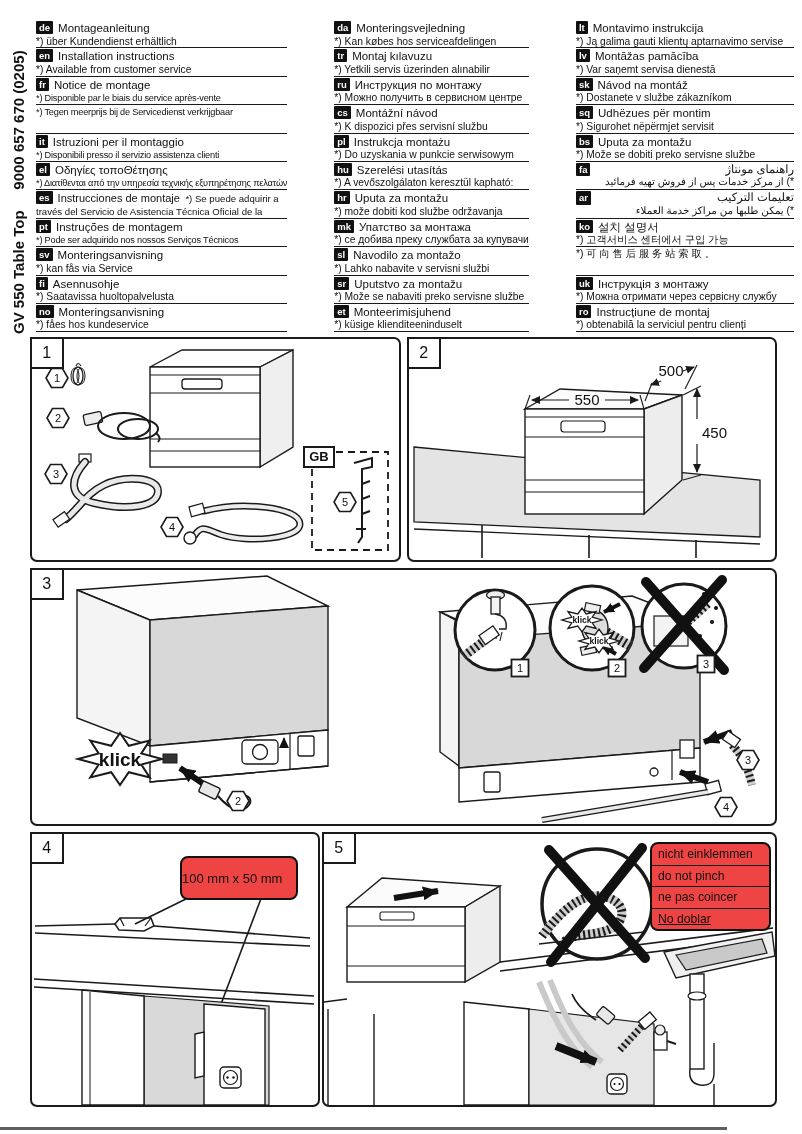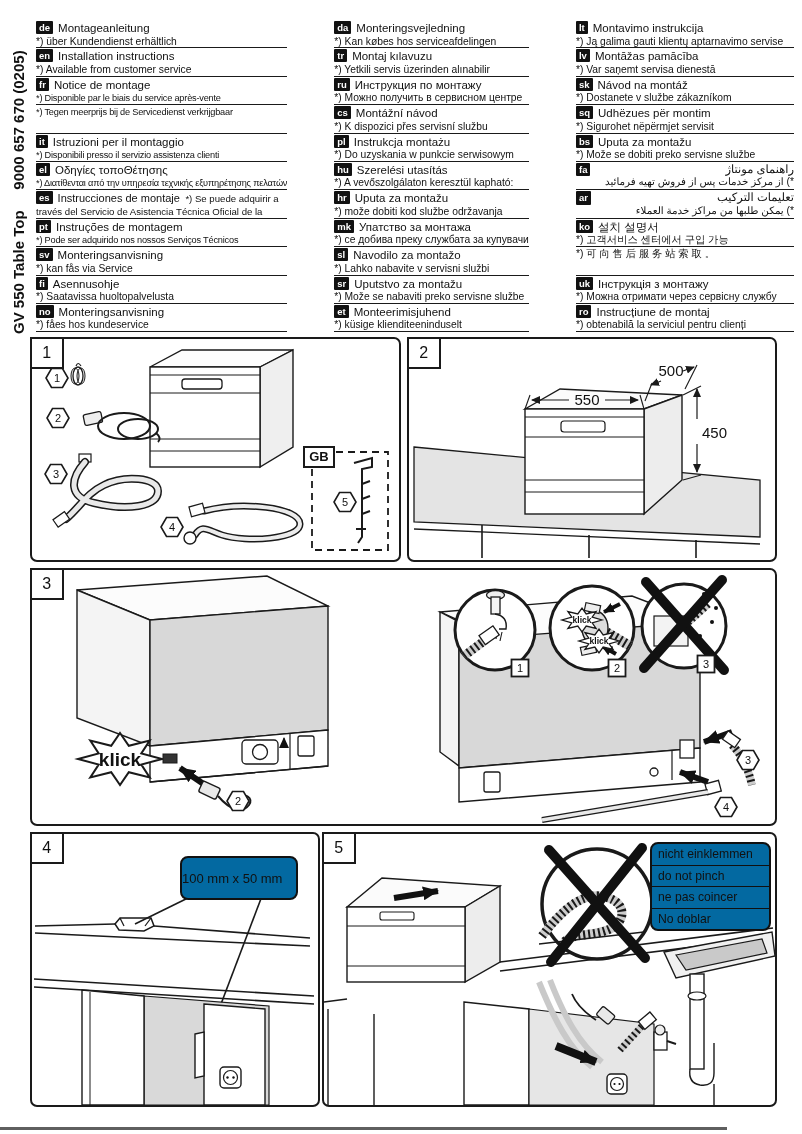--- a/index.html
+++ b/index.html
@@ -21,25 +21,25 @@
   .lang-entry.rtl .lang-title{flex:1;text-align:right;direction:rtl;}
   .lang-entry.rtl .lang-note{text-align:right;direction:rtl;}
   .lang-entry.flow{white-space:normal;font-size:10.3px;line-height:13px;}
   .lang-entry.flow .flow-title{font-size:11px;text-align:right;}
   .lang-entry.flow .flow-note{font-size:9.6px;}
   
   .panel{position:absolute;border:2.2px solid #1a1a1a;border-radius:7px;background:#fff;}
   .pnum{position:absolute;left:-2.2px;top:-2.2px;width:30px;height:28px;border:2.2px solid #1a1a1a;background:#fff;font-size:16px;display:flex;align-items:center;justify-content:center;z-index:5;}
   .panel svg{position:absolute;left:0;top:0;}
   
-  .callout-box{position:absolute;border:2.4px solid #111;border-radius:8px;background:#0369a1;z-index:4;}
+  .callout-box{position:absolute;border:2.4px solid #111;border-radius:8px;background:#ef4444;z-index:4;}
   .cutout-label{display:flex;align-items:center;justify-content:flex-start;font-size:13px;}
   .warnbox{font-size:12.2px;}
   .warnbox .wrow{padding:2px 6px;border-bottom:1.2px solid #111;line-height:16.5px;}
-  .warnbox .wrow:last-child{border-bottom:none;}
+  .warnbox .wrow:last-child{border-bottom:none;text-decoration:underline;}
   .botbar{position:absolute;left:0;top:1127px;width:727px;height:3px;background:#5f5f5f;}
   svg text{font-family:"Liberation Sans",sans-serif;fill:#111;}
   .hexnum{font-size:11px;text-anchor:middle;}
   .sqnum{font-size:11px;text-anchor:middle;}
   .dimtext{font-size:15px;text-anchor:middle;}
   .klickbig{font-size:19px;font-weight:bold;text-anchor:middle;}
   .klicksmall{font-size:8.5px;font-weight:bold;text-anchor:middle;}
   .gbtext{font-size:13px;font-weight:bold;text-anchor:middle;}
   .ln{stroke:#1a1a1a;fill:none;}
 </style>

